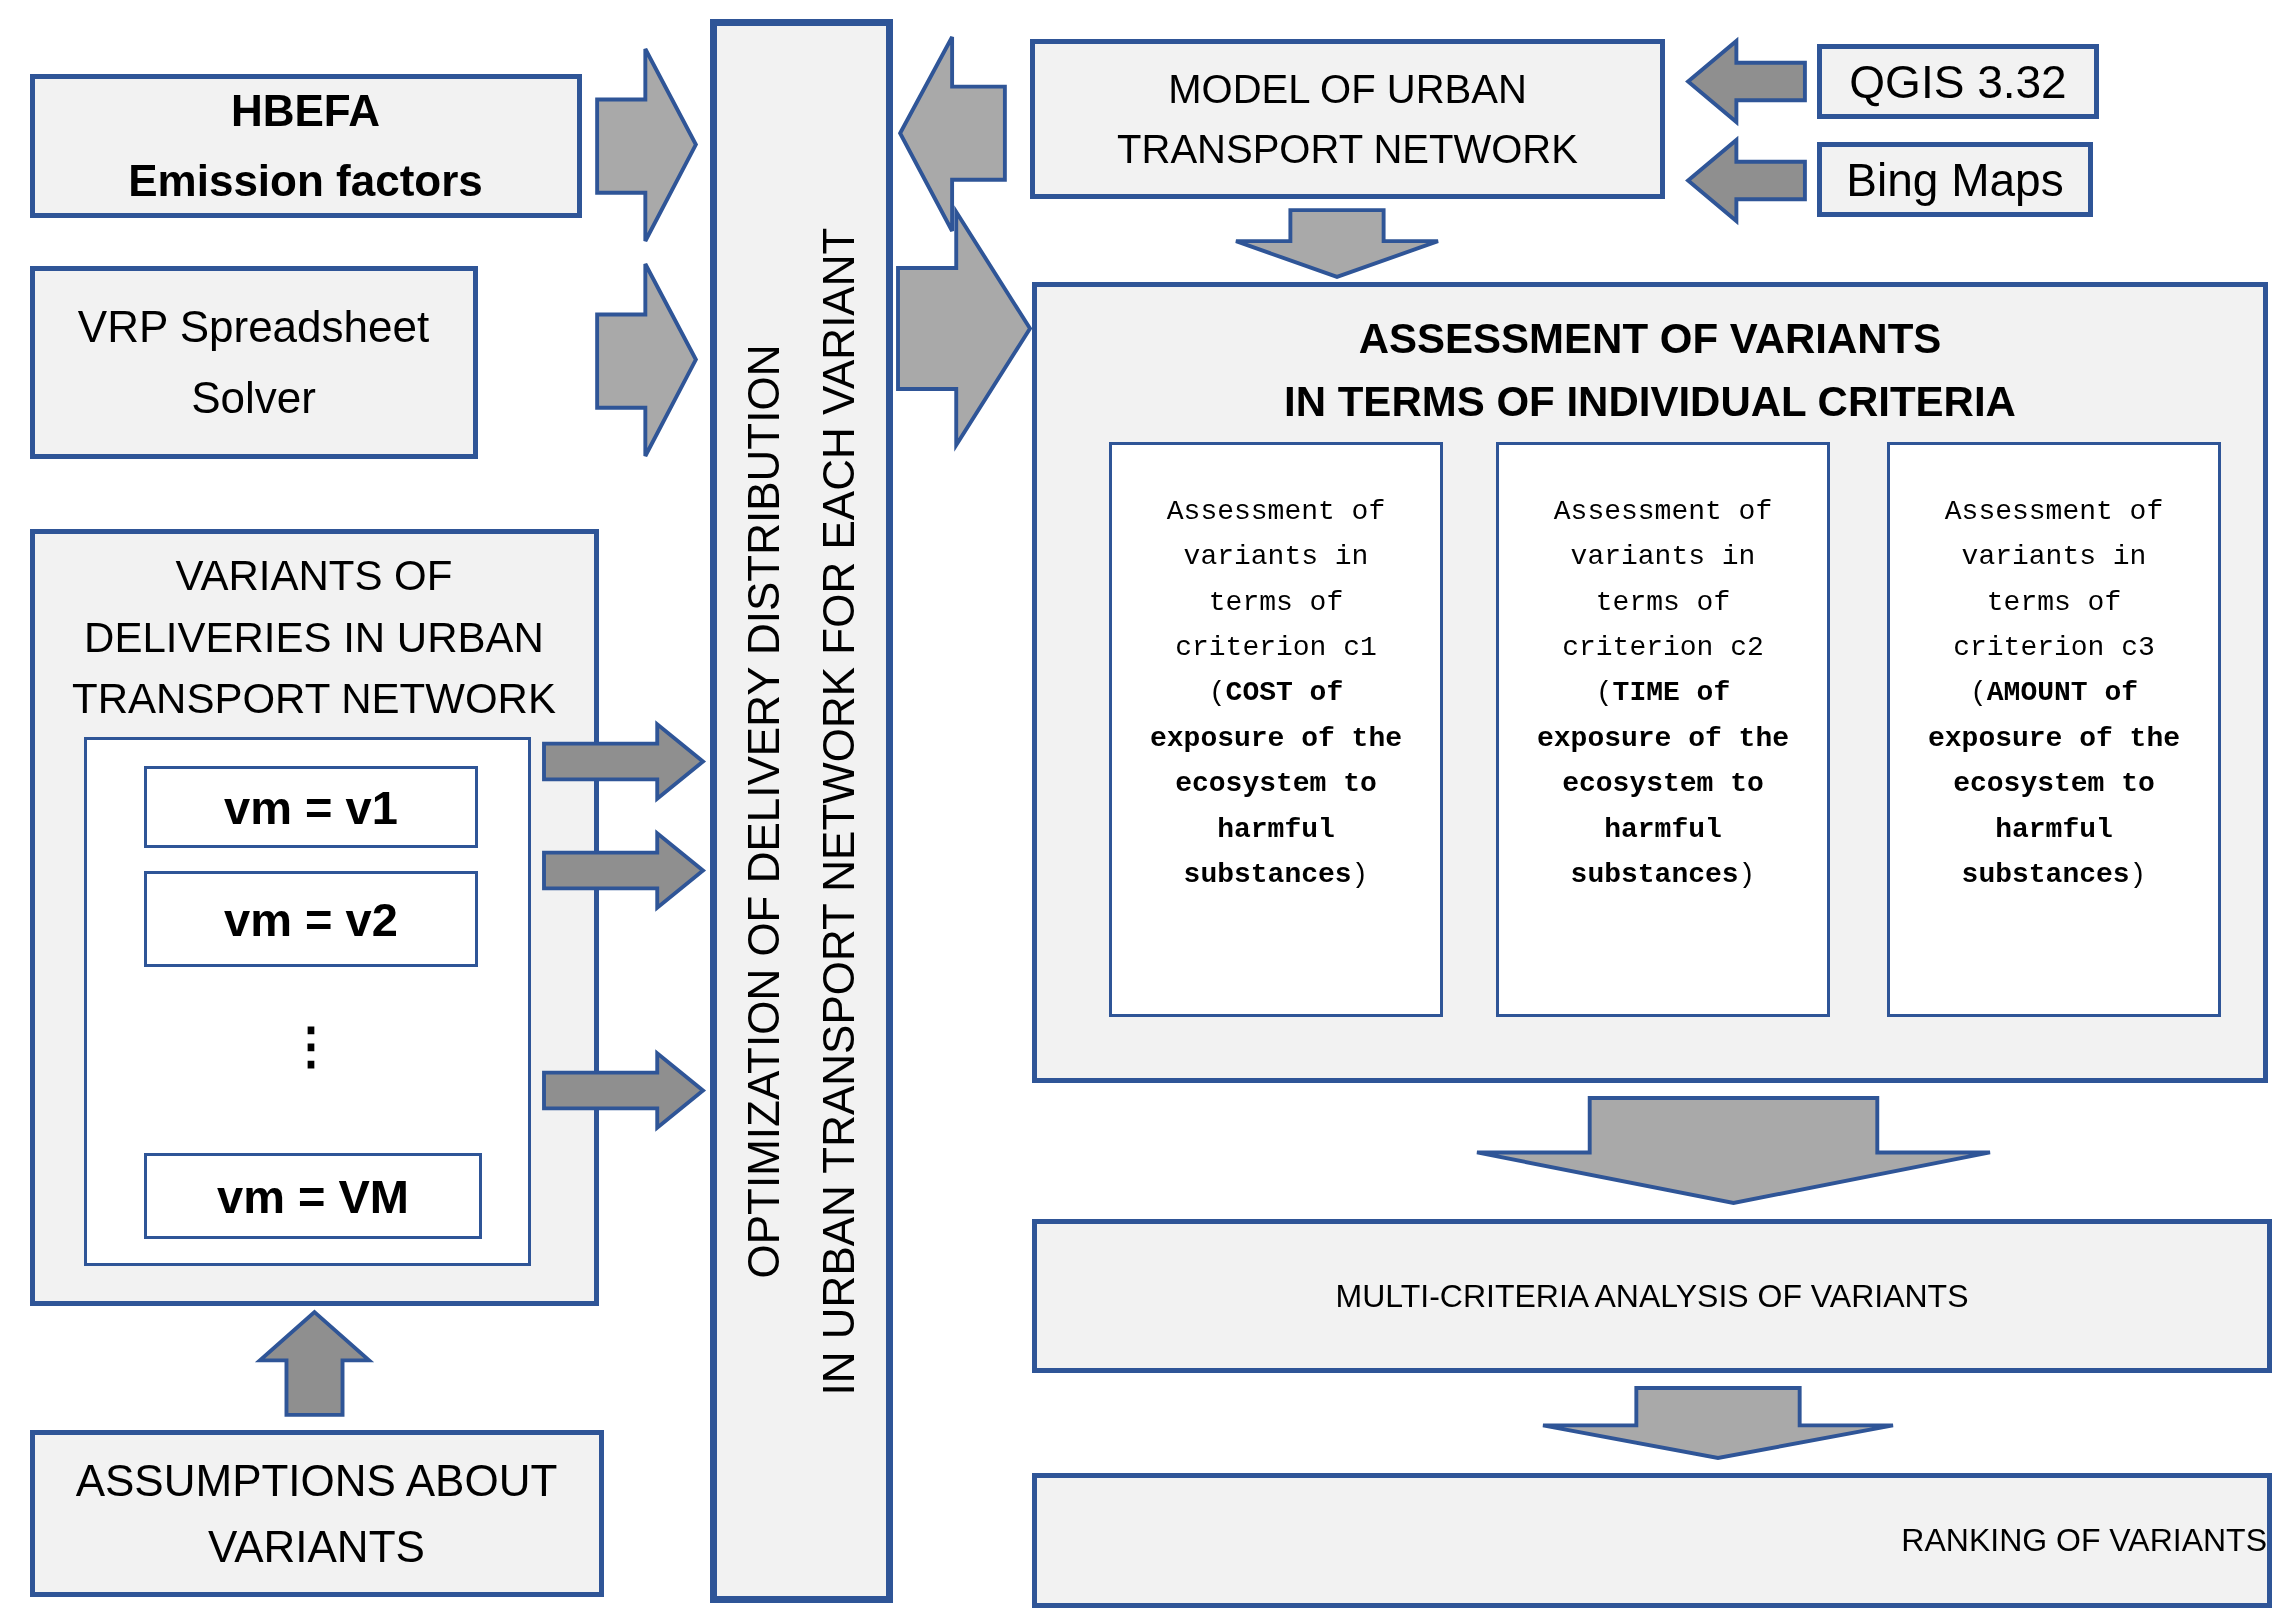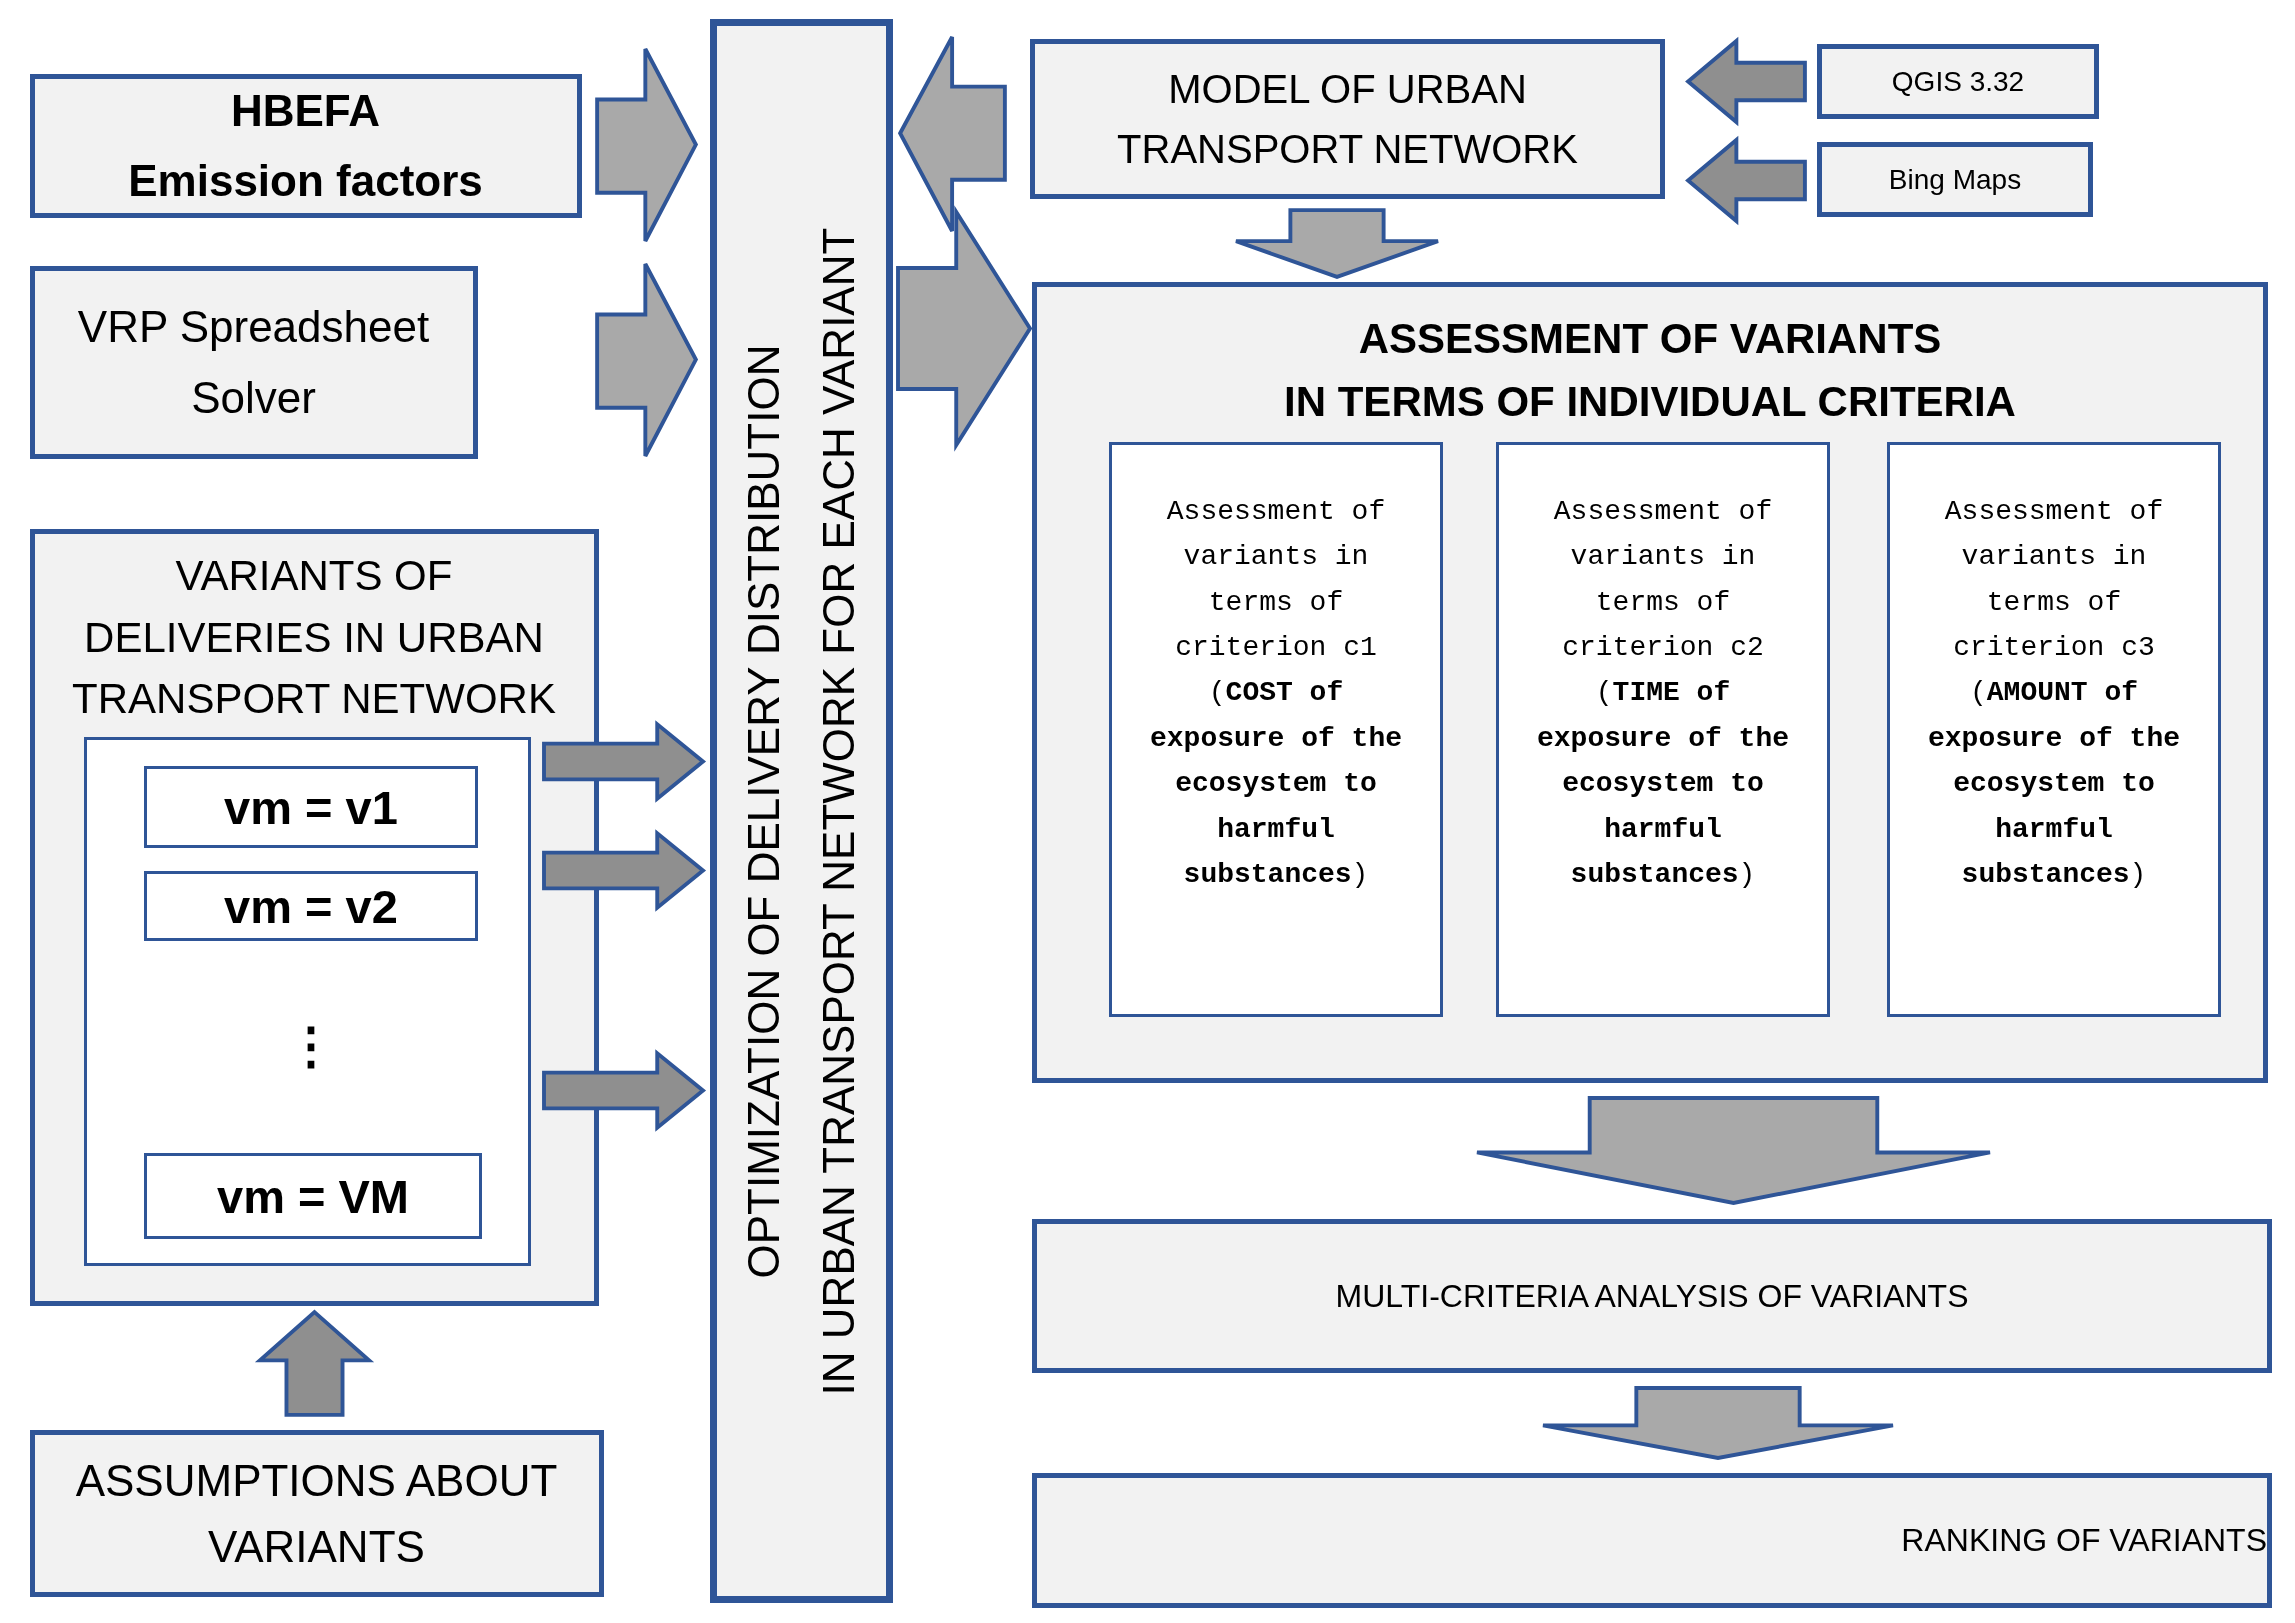--- a/index.html
+++ b/index.html
@@ -22,21 +22,21 @@
   .b { font-weight:bold; }
   [data-bind-lines] { white-space:pre-line; }
 
   .t-hbefa  { font-size:44px; font-weight:bold; line-height:1.6; }
   .t-vrp    { font-size:44px; line-height:1.6; }
   .t-var-title { font-size:42px; line-height:1.47; margin-top:11px; }
   .t-vm     { font-size:47px; font-weight:bold; }
   .t-dots   { font-size:50px; font-weight:bold; }
   .t-assum  { font-size:44px; line-height:1.5; }
   .t-model  { font-size:40px; line-height:1.5; }
-  .t-side   { font-size:28px;text-align:center; }
+  .t-side   { font-size:46px;text-align:center; }
   .t-asstitle { font-size:42px; font-weight:bold; line-height:1.5; margin-top:20px; }
   .t-big    { font-size:32px; }
   .t-rot    { font-size:44px; line-height:1.7; }
 
   .crit {
     display:block; padding-top:44px;
     font-size:28px; line-height:1.62; text-align:center;font-family:Liberation Mono, monospace;
   }
   .rot-text {
     position:absolute; display:flex; flex-direction:column;
@@ -66,21 +66,21 @@
 DELIVERIES IN URBAN
 TRANSPORT NETWORK</div>
 </div>
 
 <div class="box white thin" style="left:84px; top:737px; width:447px; height:529px;"></div>
 
 <div class="box white thin" style="left:144px; top:766px; width:334px; height:82px;">
   <div class="t-vm" data-bind="left_column.variants.items.0">vm = v1</div>
 </div>
 
-<div class="box white thin" style="left:144px; top:871px; width:334px; height:70px; border-width:3.9px;">
+<div class="box white thin" style="left:144px; top:871px; width:334px; height:96px; border-width:3.9px;">
   <div class="t-vm" data-bind="left_column.variants.items.1">vm = v2</div>
 </div>
 
 <div style="position:absolute; left:144px; top:987px; width:334px; height:117px; display:flex; align-items:center; justify-content:center;">
   <div class="t-dots" data-bind="left_column.variants.items.2">⋮</div>
 </div>
 
 <div class="box white thin" style="left:144px; top:1145px; width:338px; height:86px;margin-top:8px;">
   <div class="t-vm" data-bind="left_column.variants.items.3">vm = VM</div>
 </div>

